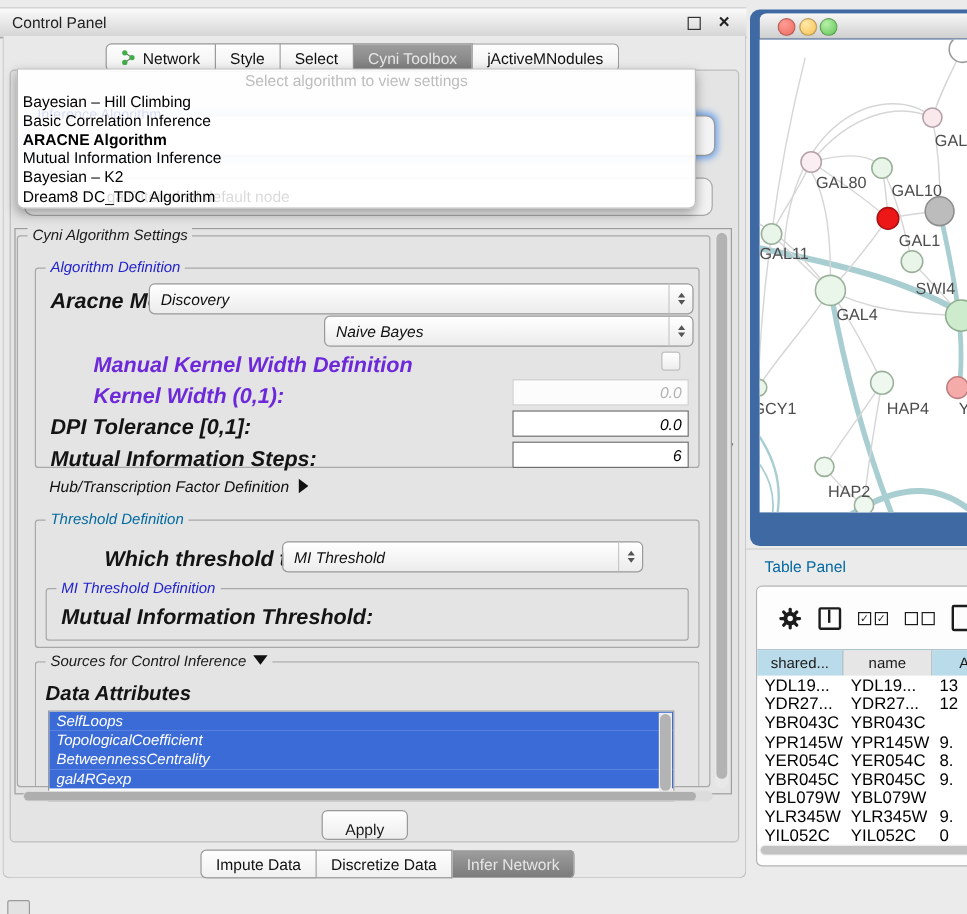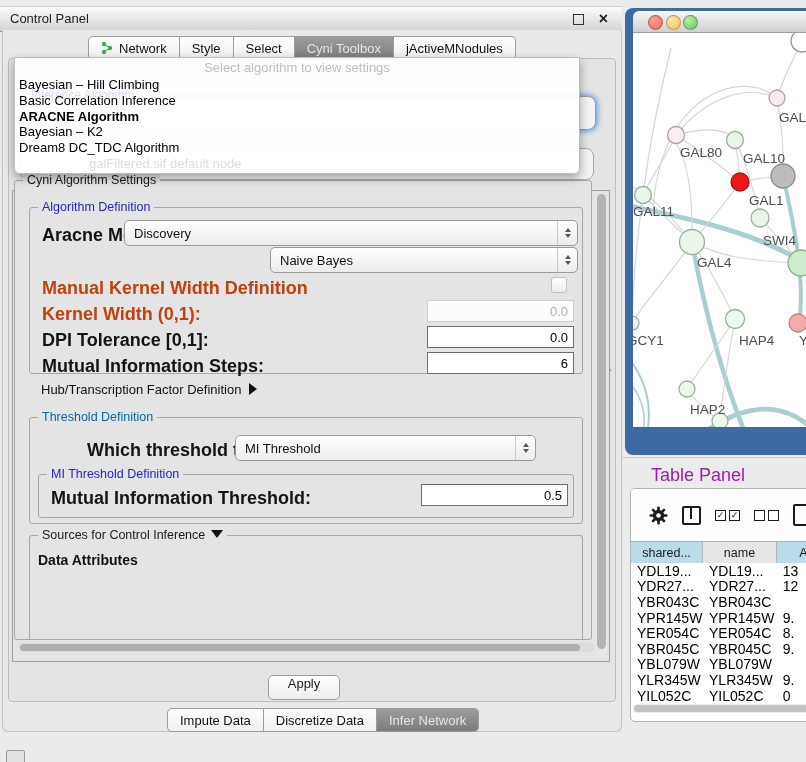--- a/index.html
+++ b/index.html
@@ -41,21 +41,21 @@
   
   .scrollArea{position:absolute;left:12px;top:190px;width:596px;height:470px;background:#e4e4e4;
     border:1px solid #9e9e9e;z-index:6;}
   .vscroll{position:absolute;right:2px;top:2px;width:11px;height:464px;background:#e8e8e8;border-radius:6px;}
   .vscroll .thumb{position:absolute;left:1px;top:1px;width:9px;height:455px;background:#b3b3b3;border-radius:5px;}
   .grp{position:absolute;border:1px solid #a8a8a8;border-radius:3px;}
   .legend{position:absolute;top:-8px;left:8px;background:#e4e4e4;padding:0 4px;font-size:12.5px;white-space:nowrap;}
   .legend.blue{color:#2323cc;}
   .legend.green{color:#0369a1;}
   .flabel{position:absolute;font-size:18px;font-weight:bold;color:#141414;white-space:nowrap;}
-  .flabel.dis{color:#c2410c;}
+  .flabel.dis{color:#6d28d9;margin-left:36px;}
   .combo{position:absolute;height:24px;border:1px solid #9a9a9a;border-radius:5px;
     background:linear-gradient(#ffffff,#ececec);display:flex;align-items:center;padding-left:9px;
     font-size:13px;color:#111;box-shadow:inset 0 1px 0 #fff;}
   .spin{position:absolute;right:0;top:0;bottom:0;width:19px;border-left:1px solid #c9c9c9;
     display:flex;flex-direction:column;align-items:center;justify-content:center;gap:2px;}
   .tri-up{width:0;height:0;border-left:3.5px solid transparent;border-right:3.5px solid transparent;border-bottom:4.5px solid #555;}
   .tri-dn{width:0;height:0;border-left:3.5px solid transparent;border-right:3.5px solid transparent;border-top:4.5px solid #555;}
   .field{position:absolute;height:20px;border:1px solid #6e6e6e;background:#fff;font-size:13px;color:#000;
     display:flex;align-items:center;justify-content:flex-end;padding-right:5px;}
   .field.dis{border:1px solid #cdcdcd;background:#fcfcfc;color:#b3b3b3;}
@@ -66,31 +66,31 @@
     border-left:8px solid #111;margin-left:8px;vertical-align:-1px;}
   .tri-down-lg{display:inline-block;width:0;height:0;border-left:6px solid transparent;border-right:6px solid transparent;
     border-top:8px solid #111;margin-left:6px;vertical-align:1px;}
   .attrList{position:absolute;left:10px;top:40px;width:520px;height:74px;background:#fff;border:1px solid #9a9a9a;overflow:hidden;}
   .attr-item{height:16px;line-height:16px;font-size:12.5px;color:#fff;padding-left:6px;}
   .attr-scroll{position:absolute;right:1px;top:1px;width:11px;bottom:1px;background:#ededed;}
   .attr-scroll .thumb{position:absolute;left:1px;top:1px;width:9px;height:64px;background:#b3b3b3;border-radius:5px;}
   .hscroll{position:absolute;left:4px;top:462px;width:575px;height:9px;background:#dcdcdc;border-radius:5px;z-index:7;}
   .hscroll .thumb{position:absolute;left:1px;top:1px;height:7px;width:560px;background:#aeaeae;border-radius:4px;}
   .applyBtn{position:absolute;left:268px;top:675px;width:70px;height:23px;background:linear-gradient(#ffffff,#ededed);
-    border:1px solid #9a9a9a;border-radius:5px;font-size:13px;display:flex;align-items:flex-start;justify-content:center;z-index:8;}
+    border:1px solid #9a9a9a;border-radius:5px;font-size:13px;display:flex;align-items:flex-end;justify-content:center;z-index:8;}
   .botTabs{position:absolute;left:148px;top:708px;height:40px;display:flex;z-index:8;margin-left:19px;}
   
   .netFrame{position:absolute;left:625px;top:8px;width:200px;height:447px;background:#3f69a2;border-radius:8px 0 0 8px;}
   .netTitle{position:absolute;left:8px;top:3px;right:0;height:21px;background:linear-gradient(#f7f7f7,#cfcfcf);
     border-radius:6px 0 0 0;border-bottom:1px solid #9e9e9e;}
   .tl{position:absolute;top:3.5px;width:13px;height:13px;border-radius:50%;}
   .netCanvas{position:absolute;left:8px;top:25px;right:0;height:394px;background:#fff;overflow:hidden;}
   
   .dockDivider{position:absolute;left:622px;top:457px;width:184px;height:1px;background:#cfcfcf;}
-  .tpTitle{position:absolute;left:651px;top:465px;font-size:18px;color:#a21caf;}
+  .tpTitle{position:absolute;left:637px;top:465px;font-size:13px;color:#0369a1;}
   .tpPanel{position:absolute;left:630px;top:488px;width:200px;height:232px;background:#fdfdfd;
     border:1px solid #b3b3b3;border-radius:5px 0 0 5px;overflow:hidden;}
   .tpToolbar{position:absolute;left:0;top:0;right:0;height:52px;background:#fdfdfd;display:flex;align-items:center;gap:14px;padding-left:18px;}
   .colIcon{width:15px;height:15px;border:2px solid #1c1c1c;border-radius:2px;position:relative;}
   .colIcon:after{content:"";position:absolute;left:5.5px;top:0;width:2px;height:11px;background:#1c1c1c;}
   .cbPair{display:flex;gap:3px;}
   .cbSmall{width:9px;height:9px;border:1.4px solid #1c1c1c;font-size:9px;line-height:8px;text-align:center;color:#1c1c1c;}
   .docIcon{width:14px;height:18px;border:2px solid #1c1c1c;border-radius:2px;}
   .tpHeader{position:absolute;left:0;top:52px;right:0;height:22px;display:flex;border-top:1px solid #9fb7c4;border-bottom:1px solid #9fb7c4;}
   .hd{height:22px;display:flex;align-items:center;justify-content:center;font-size:12.5px;color:#1a1a1a;border-right:1px solid #aeb8be;box-sizing:border-box;}
@@ -147,21 +147,21 @@
 
   <div class="ghost-combo-focus"></div>
   <div class="ghost-combo2"></div>
 
   <div class="scrollArea">
     <div class="vscroll">
         <div class="thumb"></div>
       </div>
   </div>
 
-  <div class="grp" style="left:14px;top:180px;width:576px;height:458px;z-index:7;background:#e4e4e4;">
+  <div class="grp" style="left:14px;top:196px;width:576px;height:458px;z-index:7;background:#e4e4e4;font-style:italic;">
     <span class="legend">Cyni Algorithm Settings</span>
 
     <div class="grp" style="left:14px;top:26px;width:552px;height:165px;">
       <span class="legend blue">Algorithm Definition</span>
 
       <span class="flabel" style="left:12px;top:17px;">Aracne Mode:</span>
       <div class="combo" style="left:94px;top:12px;width:443px;">
         <span>Discovery</span>
         <span class="spin">
             <span class="tri-up"></span>
@@ -208,46 +208,55 @@
         <span>MI Threshold</span>
         <span class="spin">
             <span class="tri-up"></span>
             <span class="tri-dn"></span>
           </span>
       </div>
 
       <div class="grp" style="left:8px;top:56px;width:534px;height:42px;">
         <span class="legend blue">MI Threshold Definition</span>
         <span class="flabel" style="left:12px;top:13px;">Mutual Information Threshold:</span>
-        <div class="field" style="left:382px;top:9px;width:140px;">
-          <span>0.5</span>
-        </div>
       </div>
     </div>
 
     <div class="grp" style="left:14px;top:354px;width:552px;height:104px;border-bottom:none;border-radius:3px 3px 0 0;">
       <span class="legend">
         <span>Sources for Control Inference</span><span class="tri-down-lg"></span>
       </span>
-      <span class="flabel" style="left:8px;top:16px;font-size:14px;">Data Attributes</span>
+      <span class="flabel" style="left:8px;top:16px;font-size:17px;">Data Attributes</span>
+      <div class="attrList">
+        <div id="attrItems">
+            <div class="attr-item" style="background: rgb(58, 107, 215);">SelfLoops</div>
+            <div class="attr-item" style="background: rgb(58, 107, 215);">TopologicalCoefficient</div>
+            <div class="attr-item" style="background: rgb(58, 107, 215);">BetweennessCentrality</div>
+            <div class="attr-item" style="background: rgb(58, 107, 215);">gal4RGexp</div>
+          </div>
+        <div class="attr-scroll">
+            <div class="thumb"></div>
+          </div>
+      </div>
     </div>
 
     <div class="hscroll">
         <div class="thumb"></div>
       </div>
   </div>
 
   <div class="dropdown">
     <div class="dd-hint">Select algorithm to view settings</div>
     <div class="dd-ghost1">Inference Algorithm</div>
     <div class="dd-ghost2">galFiltered.sif default node</div>
     <div class="dd-items" id="ddItems">
         <div class="dd-item">Bayesian – Hill Climbing</div>
         <div class="dd-item">Basic Correlation Inference</div>
         <div class="dd-item bold">ARACNE Algorithm</div>
+        <div class="dd-item">Mutual Information Inference</div>
         <div class="dd-item">Bayesian – K2</div>
         <div class="dd-item">Dream8 DC_TDC Algorithm</div>
       </div>
   </div>
 
   <div class="applyBtn">
     <span>Apply</span>
   </div>
   <div class="botTabs" id="botTabs">
       <div class="seg">

